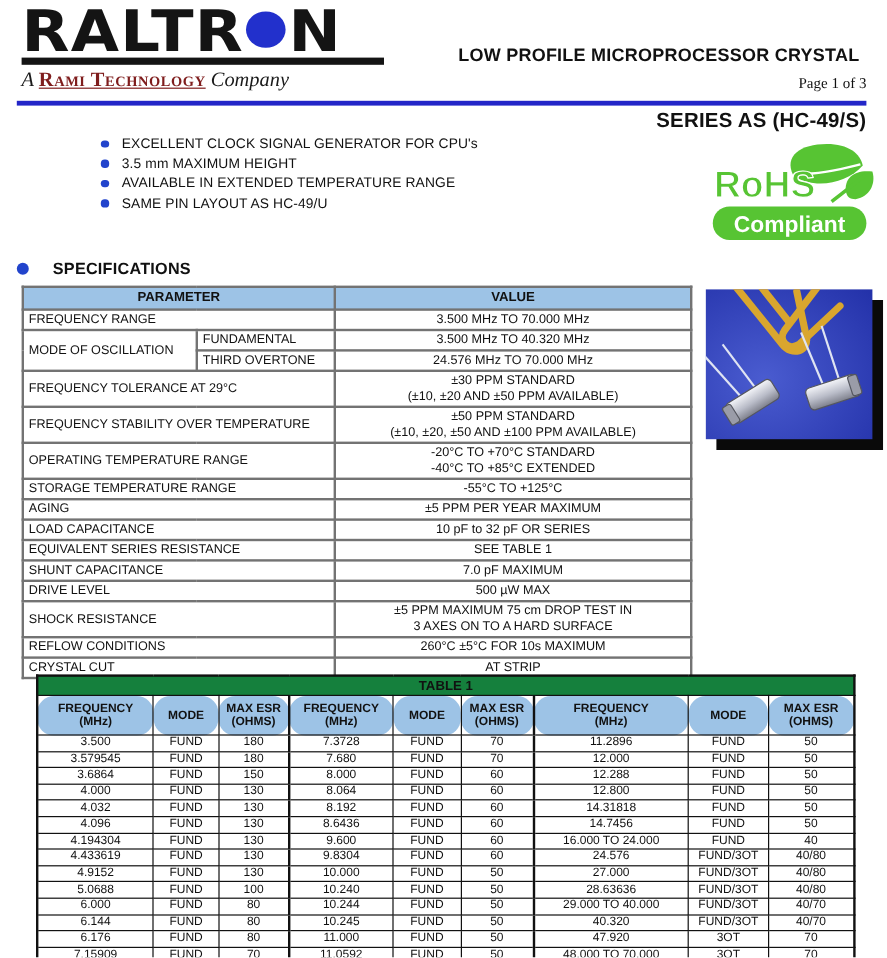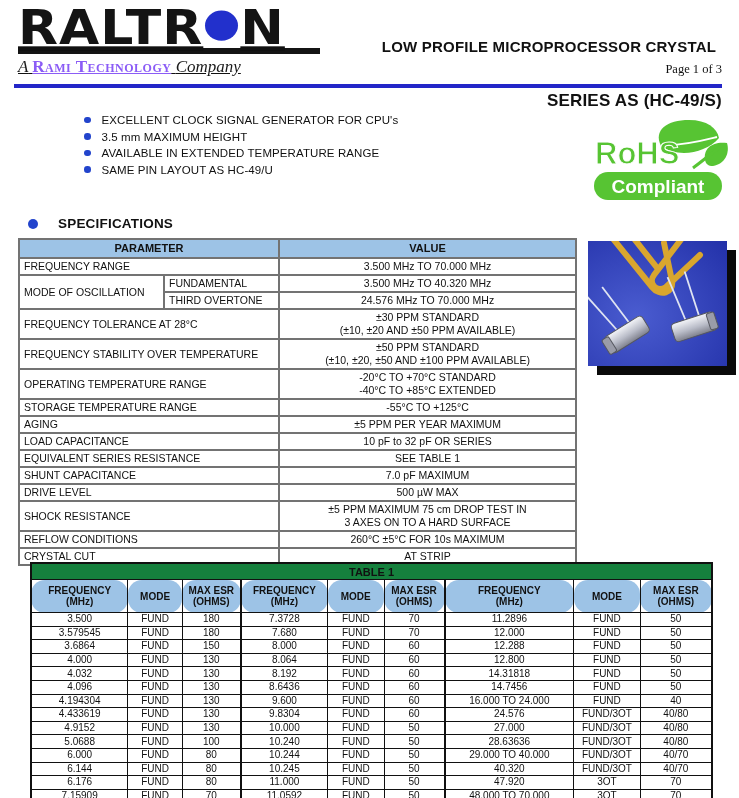--- a/index.html
+++ b/index.html
@@ -1,48 +1,48 @@
 <!DOCTYPE html>
 <html><head>
 <meta charset="utf-8">
 <style>
   html,body{margin:0;padding:0;background:#fff;}
   .page{position:relative;width:739px;height:798px;background:#fff;overflow:hidden;
         font-family:"Liberation Sans",sans-serif;color:#111;}
 
   
-  .logo{position:absolute;left:18px;top:4px;width:320px;text-decoration:underline;}
+  .logo{position:absolute;left:18px;top:4px;width:320px;}
   .logo-word{font-family:"DejaVu Sans",sans-serif;font-weight:bold;font-size:52px;
              letter-spacing:1px;line-height:50px;color:#141414;transform:scaleY(.92);
              transform-origin:top left;white-space:nowrap;}
   .logo-dot{display:inline-block;width:33px;height:33px;border-radius:50%;
             background:#2230cc;margin:0 2px;position:relative;top:-3px;}
   .logo-bar{width:302px;height:6px;background:#141414;margin-top:-6px;}
   .tagline{margin-top:3px;font-family:"Liberation Serif",serif;font-style:italic;
            font-size:17px;color:#1a1a1a;white-space:nowrap;}
   .tagline .brand{font-style:normal;font-variant:small-caps;font-weight:bold;
-                  color:#8b5cf6;text-decoration:underline;letter-spacing:.5px;}
+                  color:#7f1d1d;text-decoration:underline;letter-spacing:.5px;}
   .blue-rule{position:absolute;left:14px;top:84px;width:708px;height:4px;background:#2326c8;}
 
   .doc-title{position:absolute;left:368px;top:38px;width:362px;text-align:center;
              font-weight:bold;font-size:15px;letter-spacing:.2px;}
   .page-num{position:absolute;right:17px;top:62px;font-family:"Liberation Serif",serif;
             font-size:12.5px;}
   .series{position:absolute;right:17px;top:91px;font-weight:bold;font-size:17px;
           letter-spacing:.2px;}
 
   
   .features{position:absolute;left:18px;top:114px;width:520px;}
   .sec-head{display:flex;align-items:center;gap:13px;margin-bottom:6px;}
   .b1{width:10px;height:10px;border-radius:50%;background:#2244cc;flex:0 0 auto;}
   .sec-title{font-weight:bold;font-size:13.5px;letter-spacing:.2px;}
   .feat-item{display:flex;align-items:center;gap:11px;margin:0 0 4.5px 50px;padding-left:16px;}
   .b2{width:6.5px;height:6.5px;border-radius:50%;background:#2244cc;flex:0 0 auto;}
   .feat-text{font-size:11.5px;letter-spacing:.1px;}
-  .spec-head{position:absolute;left:28px;top:216px;gap:20px;}
+  .spec-head{position:absolute;left:14px;top:216px;gap:20px;}
 
   
   .spec-table{position:absolute;left:18px;top:238px;border-collapse:collapse;
               table-layout:fixed;width:557px;font-size:10.5px;}
   .spec-table td,.spec-table th{border:2px solid #737373;padding:1px 4px;line-height:13px;
               text-align:center;vertical-align:middle;}
   .spec-table{border:2px solid #222;}
   .spec-table th{background:#9dc3e6;font-size:11px;padding:2px 4px;}
   .spec-table td.p{text-align:left;}
   .ln{display:block;}
@@ -138,21 +138,21 @@
     <tr>
       <td rowspan="2" class="p">MODE OF OSCILLATION</td>
       <td class="p">FUNDAMENTAL</td>
       <td>3.500 MHz TO 40.320 MHz</td>
     </tr>
     <tr>
       <td class="p">THIRD OVERTONE</td>
       <td>24.576 MHz TO 70.000 MHz</td>
     </tr>
     <tr>
-      <td colspan="2" class="p">FREQUENCY TOLERANCE AT 28°C</td>
+      <td colspan="2" class="p">FREQUENCY TOLERANCE AT 29°C</td>
       <td>
             <span class="ln">±30 PPM STANDARD</span>
             <span class="ln">(±10, ±20 AND ±50 PPM AVAILABLE)</span>
           </td>
     </tr>
     <tr>
       <td colspan="2" class="p">FREQUENCY STABILITY OVER TEMPERATURE</td>
       <td>
             <span class="ln">±50 PPM STANDARD</span>
             <span class="ln">(±10, ±20, ±50 AND ±100 PPM AVAILABLE)</span>

